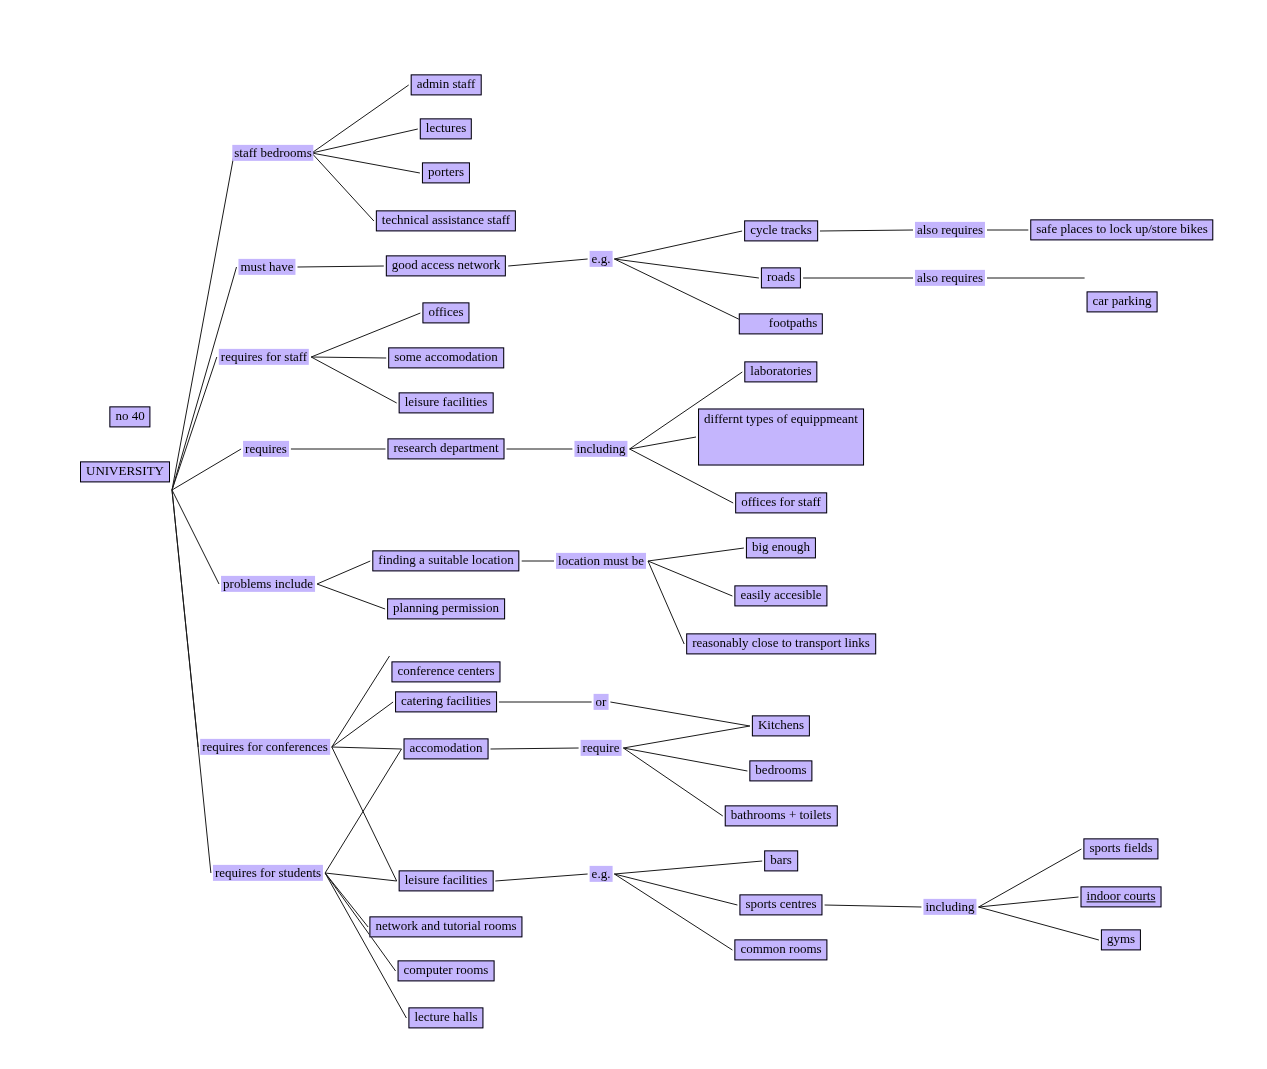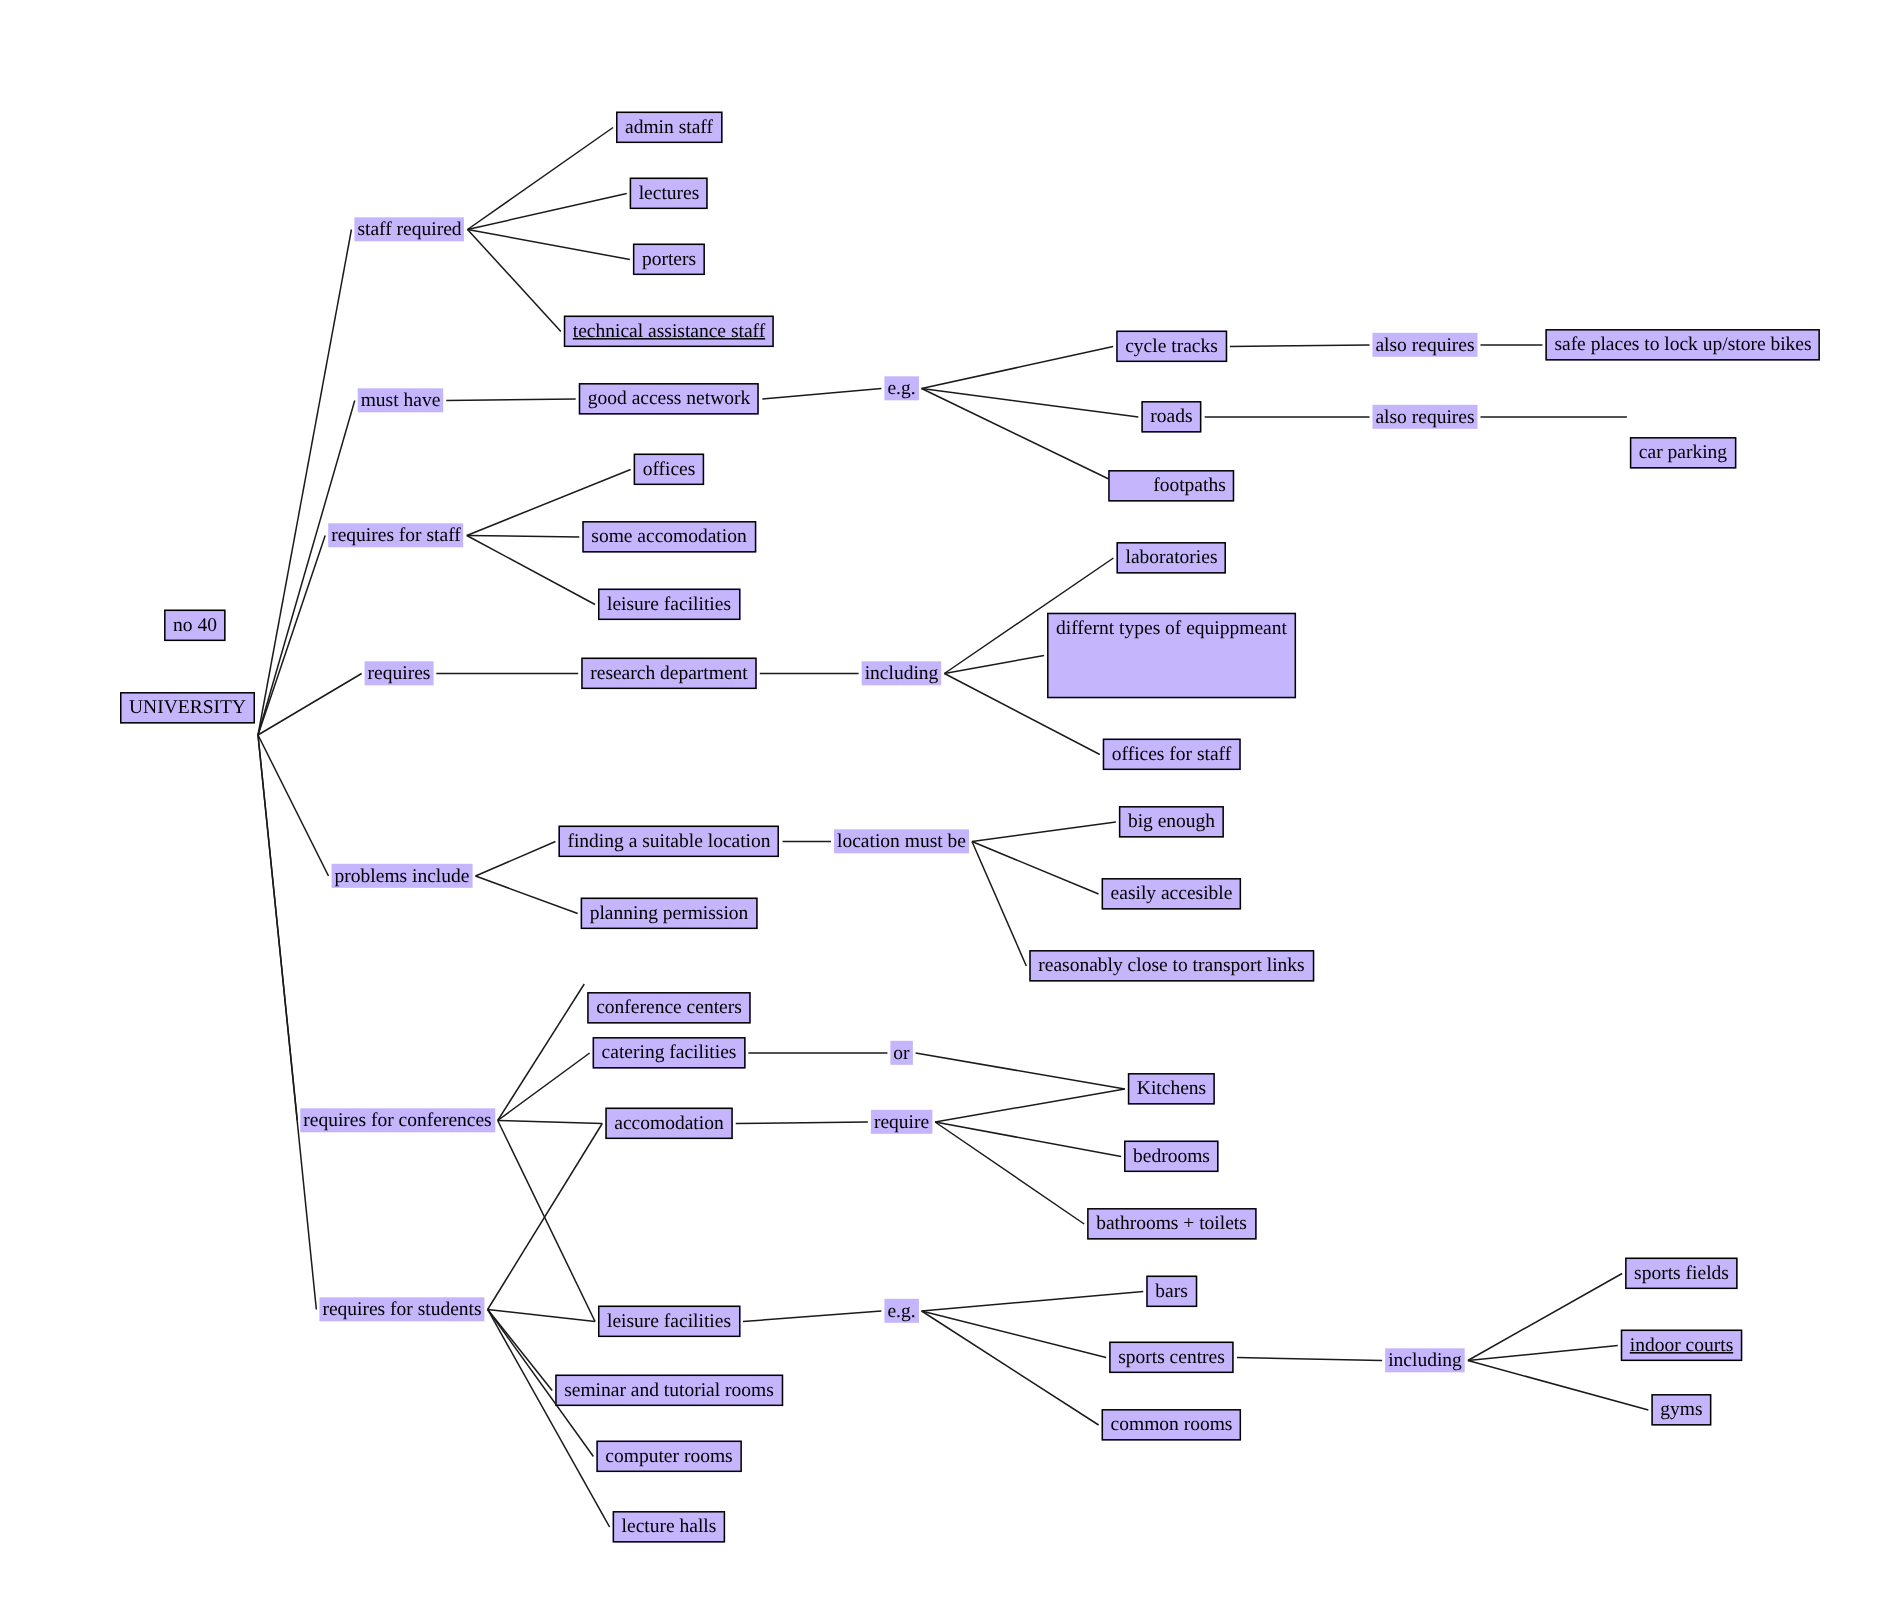--- a/index.html
+++ b/index.html
@@ -98,31 +98,31 @@
       <line x1="614.4" y1="874.0" x2="737.4" y2="905.0" stroke="#1a1a1a" stroke-width="1"></line>
       <line x1="614.4" y1="874.0" x2="732.4" y2="950.0" stroke="#1a1a1a" stroke-width="1"></line>
       <line x1="824.6" y1="905.0" x2="921.4" y2="907.0" stroke="#1a1a1a" stroke-width="1"></line>
       <line x1="978.6" y1="907.0" x2="1081.4" y2="849.0" stroke="#1a1a1a" stroke-width="1"></line>
       <line x1="978.6" y1="907.0" x2="1078.5" y2="897.0" stroke="#1a1a1a" stroke-width="1"></line>
       <line x1="978.6" y1="907.0" x2="1098.9" y2="940.0" stroke="#1a1a1a" stroke-width="1"></line>
     </svg>
   <div id="nodes">
       <div class="node boxed" style="left: 130px; top: 417px;">no 40</div>
       <div class="node boxed" style="left: 125px; top: 472px;">UNIVERSITY</div>
-      <div class="node plain" style="left: 273px; top: 153px;">staff required</div>
+      <div class="node plain" style="left: 273px; top: 153px;">staff bedrooms</div>
       <div class="node plain" style="left: 267px; top: 267px;">must have</div>
       <div class="node plain" style="left: 264px; top: 357px;">requires for staff</div>
       <div class="node plain" style="left: 266px; top: 449px;">requires</div>
       <div class="node plain" style="left: 268px; top: 584px;">problems include</div>
       <div class="node plain" style="left: 265px; top: 747px;">requires for conferences</div>
       <div class="node plain" style="left: 268px; top: 873px;">requires for students</div>
       <div class="node boxed" style="left: 446px; top: 85px;">admin staff</div>
       <div class="node boxed" style="left: 446px; top: 129px;">lectures</div>
       <div class="node boxed" style="left: 446px; top: 173px;">porters</div>
-      <div class="node boxed" style="left: 446px; top: 221px; text-decoration: underline;">technical assistance staff</div>
+      <div class="node boxed" style="left: 446px; top: 221px;">technical assistance staff</div>
       <div class="node boxed" style="left: 446px; top: 266px;">good access network</div>
       <div class="node plain" style="left: 601px; top: 259px;">e.g.</div>
       <div class="node boxed" style="left: 781px; top: 231px;">cycle tracks</div>
       <div class="node boxed" style="left: 781px; top: 278px;">roads</div>
       <div class="node boxed" style="left: 781px; top: 324px; padding-left: 29px;">footpaths</div>
       <div class="node plain" style="left: 950px; top: 230px;">also requires</div>
       <div class="node boxed" style="left: 1122px; top: 230px;">safe places to lock up/store bikes</div>
       <div class="node plain" style="left: 950px; top: 278px;">also requires</div>
       <div class="node boxed" style="left: 1122px; top: 278px; margin-top: 24px;">car parking</div>
       <div class="node boxed" style="left: 446px; top: 313px;">offices</div>
@@ -141,21 +141,21 @@
       <div class="node boxed" style="left: 781px; top: 644px;">reasonably close to transport links</div>
       <div class="node boxed" style="left: 446px; top: 672px; text-align: center;">conference centers</div>
       <div class="node boxed" style="left: 446px; top: 702px;">catering facilities</div>
       <div class="node boxed" style="left: 446px; top: 749px;">accomodation</div>
       <div class="node plain" style="left: 601px; top: 702px;">or</div>
       <div class="node plain" style="left: 601px; top: 748px;">require</div>
       <div class="node boxed" style="left: 781px; top: 726px;">Kitchens</div>
       <div class="node boxed" style="left: 781px; top: 771px;">bedrooms</div>
       <div class="node boxed" style="left: 781px; top: 816px;">bathrooms + toilets</div>
       <div class="node boxed" style="left: 446px; top: 881px;">leisure facilities</div>
-      <div class="node boxed" style="left: 446px; top: 927px;">seminar and tutorial rooms</div>
+      <div class="node boxed" style="left: 446px; top: 927px;">network and tutorial rooms</div>
       <div class="node boxed" style="left: 446px; top: 971px;">computer rooms</div>
       <div class="node boxed" style="left: 446px; top: 1018px;">lecture halls</div>
       <div class="node plain" style="left: 601px; top: 874px;">e.g.</div>
       <div class="node boxed" style="left: 781px; top: 861px;">bars</div>
       <div class="node boxed" style="left: 781px; top: 905px;">sports centres</div>
       <div class="node boxed" style="left: 781px; top: 950px;">common rooms</div>
       <div class="node plain" style="left: 950px; top: 907px;">including</div>
       <div class="node boxed" style="left: 1121px; top: 849px;">sports fields</div>
       <div class="node boxed" style="left: 1121px; top: 897px; text-decoration: underline;">indoor courts</div>
       <div class="node boxed" style="left: 1121px; top: 940px;">gyms</div>

